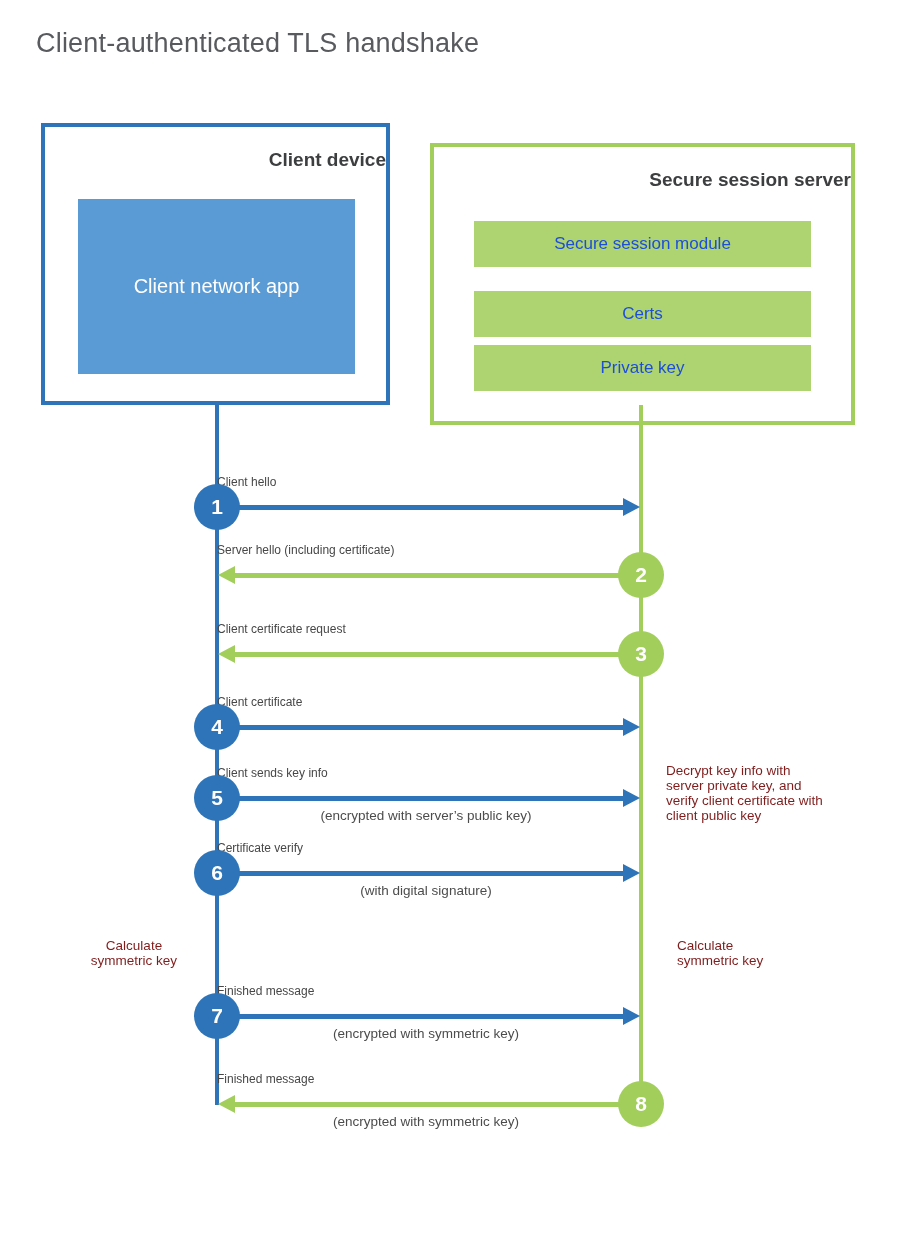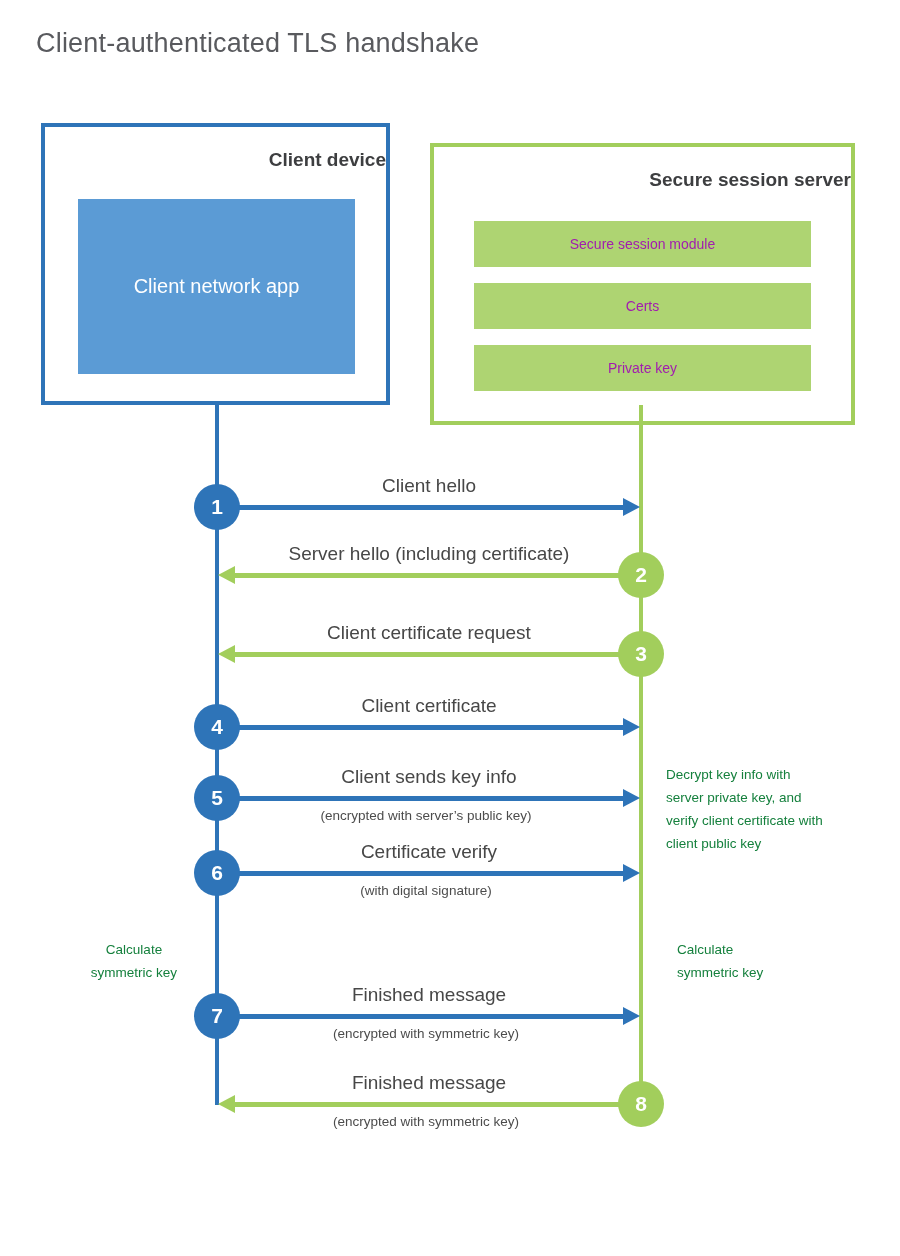--- a/index.html
+++ b/index.html
@@ -17,48 +17,48 @@
 
   
   .actor-box{position:absolute;top:123px;background:#fff;}
   .client-box{left:41px;width:349px;height:282px;border:4px solid var(--blue);}
   .server-box{left:430px;width:425px;height:282px;border:4px solid var(--green);margin-top:20px;}
   .actor-title{margin-top:22px;text-align:right;font-size:19px;font-weight:bold;color:var(--ink);}
   .app-box{position:absolute;left:33px;top:72px;width:277px;height:175px;background:var(--blue-fill);
     display:flex;align-items:center;justify-content:center;text-align:center;}
   .app-box span{display:block;width:190px;font-size:20px;color:#fff;line-height:1.45;}
   .module-bar{position:absolute;left:40px;width:337px;height:46px;background:var(--green-fill);
-    display:flex;align-items:center;justify-content:center;font-size:14px;color:#a21caf;}
-  .bar-0{top:74px;} .bar-1{top:136px;text-align:right;} .bar-2{top:198px;}
+    display:flex;align-items:center;justify-content:center;font-size:17px;color:#1d4ed8;}
+  .bar-0{top:74px;} .bar-1{top:144px;text-align:right;} .bar-2{top:198px;}
 
   
   .lifeline{position:absolute;top:405px;width:4px;height:700px;}
   .lifeline.client{left:215px;background:var(--blue);}
   .lifeline.server{left:639px;background:var(--green);}
 
   
   .step{position:absolute;left:0;width:900px;height:0;}
   .circle{position:absolute;top:-23px;width:46px;height:46px;border-radius:50%;
     display:flex;align-items:center;justify-content:center;
     color:#fff;font-weight:bold;font-size:21px;}
   .step.client .circle{left:194px;background:var(--blue);}
   .step.server .circle{left:618px;background:var(--green);}
   .shaft{position:absolute;top:-2px;height:5px;}
   .step.right .shaft{left:217px;width:406px;background:var(--blue);}
   .step.left  .shaft{left:235px;width:406px;background:var(--green);}
   .head{position:absolute;top:-9px;width:0;height:0;border-top:9px solid transparent;border-bottom:9px solid transparent;}
   .step.right .head{left:623px;border-left:17px solid var(--blue);}
   .step.left  .head{left:218px;border-right:17px solid var(--green);}
-  .msg-label{position:absolute;left:217px;width:424px;top:-32px;text-align:center;
-    font-size:19px;color:var(--label);}
+  .msg-label{position:absolute;left:217px;width:424px;top:-32px;
+    font-size:12px;color:var(--label);}
   .msg-sub{position:absolute;left:214px;width:424px;top:10px;text-align:center;
     font-size:13.5px;color:#4c4c4c;}
 
   
-  .note{position:absolute;font-size:13.5px;line-height:23px;color:#15803d;}
+  .note{position:absolute;font-size:13.5px;line-height:15px;color:#7f1d1d;}
   .note-decrypt{left:666px;top:763px;width:162px;text-align:left;}
   .note-calc-left{left:78px;top:938px;width:112px;text-align:center;}
   .note-calc-right{left:677px;top:938px;width:120px;text-align:left;}
 </style>
 </head>
 <body>
 
 <div class="canvas">
 
   <div class="page-title">Client-authenticated TLS handshake</div>

